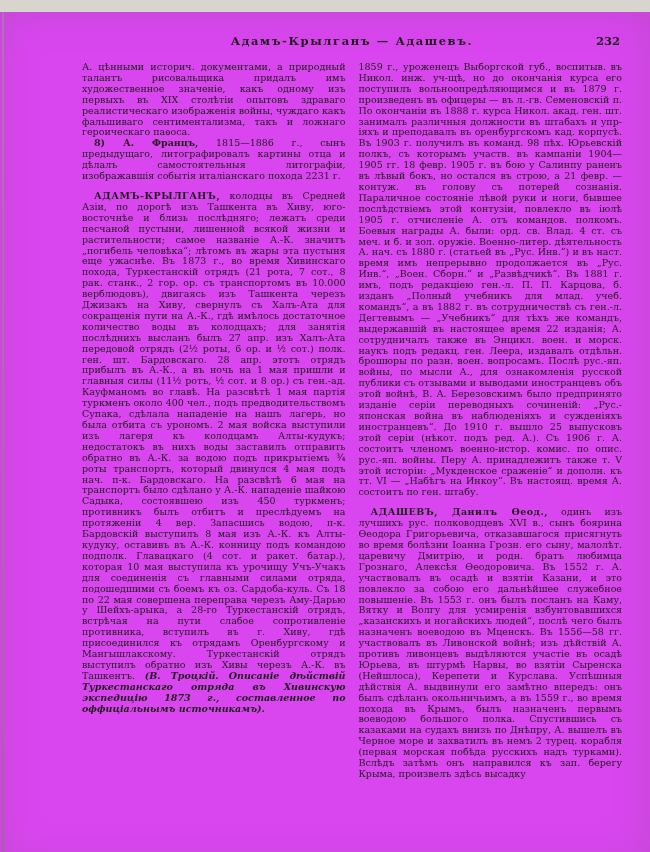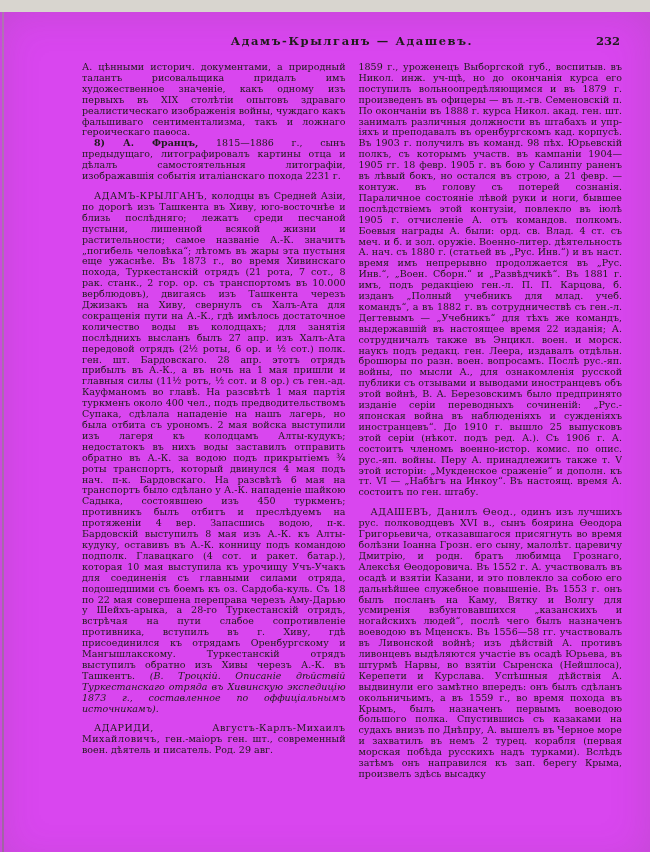--- a/index.html
+++ b/index.html
@@ -46,22 +46,22 @@
     flex:1 1 0;
     min-width:0;
     font-size:9.5px;
     line-height:10.9px;
     text-align:justify;
   }
   .col p{margin:0;text-indent:12px;}
   .col p.cont{text-indent:0;}
   .col p.entry{margin-top:9px;}
   .lead{font-weight:bold;}
-  .headword{font-weight:normal;letter-spacing:.5px;}
-  .source{font-style:italic;}
+  .headword{font-weight:bold;letter-spacing:.5px;}
+  .source{font-style:italic;font-weight:bold;}
 </style>
 </head>
 <body>
 
 <div class="page">
   <div class="scan-edge"></div>
 
   <div class="page-header">
     <div class="running-title">Адамъ-Крылганъ — Адашевъ.</div>
     <div class="page-number">232</div>
@@ -70,21 +70,20 @@
   <div class="columns">
 
     <div class="col">
       <p class="cont"><span>А. цѣнными историч. документами, а природный талантъ рисовальщика придалъ имъ художественное значеніе, какъ одному изъ первыхъ въ XIX столѣтіи опытовъ здраваго реалистическаго изображенія войны, чуждаго какъ фальшиваго сентиментализма, такъ и ложнаго героическаго паѳоса.</span></p>
 
       <p><span class="lead">8) А. Францъ,</span><span> 1815—1886 г., сынъ предыдущаго, литографировалъ картины отца и дѣлалъ самостоятельныя литографіи, изображавшія событія италіанскаго похода 2231 г.</span></p>
 
 
       <p class="entry"><span class="headword">АДАМЪ-КРЫЛГАНЪ,</span><span> колодцы въ Средней Азіи, по дорогѣ изъ Ташкента въ Хиву, юго-восточнѣе и близь послѣдняго; лежатъ среди песчаной пустыни, лишенной всякой жизни и растительности; самое названіе А.-К. значитъ „погибель человѣка“; лѣтомъ въ жары эта пустыня еще ужаснѣе. Въ 1873 г., во время Хивинскаго похода, Туркестанскій отрядъ (21 рота, 7 сот., 8 рак. станк., 2 гор. ор. съ транспортомъ въ 10.000 верблюдовъ), двигаясь изъ Ташкента черезъ Джизакъ на Хиву, свернулъ съ Халъ-Ата для сокращенія пути на А.-К., гдѣ имѣлось достаточное количество воды въ колодцахъ; для занятія послѣднихъ высланъ былъ 27 апр. изъ Халъ-Ата передовой отрядъ (2½ роты, 6 ор. и ½ сот.) полк. ген. шт. Бардовскаго. 28 апр. этотъ отрядъ прибылъ въ А.-К., а въ ночь на 1 мая пришли и главныя силы (11½ ротъ, ½ сот. и 8 ор.) съ ген.-ад. Кауфманомъ во главѣ. На разсвѣтѣ 1 мая партія туркменъ около 400 чел., подъ предводительствомъ Супака, сдѣлала нападеніе на нашъ лагерь, но была отбита съ урономъ. 2 мая войска выступили изъ лагеря къ колодцамъ Алты-кудукъ; недостатокъ въ нихъ воды заставилъ отправить обратно въ А.-К. за водою подъ прикрытіемъ ¾ роты транспортъ, который двинулся 4 мая подъ нач. п-к. Бардовскаго. На разсвѣтѣ 6 мая на транспортъ было сдѣлано у А.-К. нападеніе шайкою Садыка, состоявшею изъ 450 туркменъ; противникъ былъ отбитъ и преслѣдуемъ на протяженіи 4 вер. Запасшись водою, п-к. Бардовскій выступилъ 8 мая изъ А.-К. къ Алты-кудуку, оставивъ въ А.-К. конницу подъ командою подполк. Главацкаго (4 сот. и ракет. батар.), которая 10 мая выступила къ урочищу Учъ-Учакъ для соединенія съ главными силами отряда, подошедшими съ боемъ къ оз. Сардоба-куль. Съ 18 по 22 мая совершена переправа черезъ Аму-Дарью у Шейхъ-арыка, а 28-го Туркестанскій отрядъ, встрѣчая на пути слабое сопротивленіе противника, вступилъ въ г. Хиву, гдѣ присоединился къ отрядамъ Оренбургскому и Мангышлакскому. Туркестанскій отрядъ выступилъ обратно изъ Хивы черезъ А.-К. въ Ташкентъ. </span><span class="source">(В. Троцкій. Описаніе дѣйствій Туркестанскаго отряда въ Хивинскую экспедицію 1873 г., составленное по оффиціальнымъ источникамъ).</span></p>
 
-      <p class="entry"><span class="headword">АДАРИДИ, Августъ-Карлъ-Михаилъ Михайловичъ,</span><span> ген.-маіоръ ген. шт., современный воен. дѣятель и писатель. Род. 29 авг.</span></p>
     </div>
 
     <div class="col">
       <p class="cont"><span>1859 г., уроженецъ Выборгской губ., воспитыв. въ Никол. инж. уч-щѣ, но до окончанія курса его поступилъ вольноопредѣляющимся и въ 1879 г. произведенъ въ офицеры — въ л.-гв. Семеновскій п. По окончаніи въ 1888 г. курса Никол. акад. ген. шт. занималъ различныя должности въ штабахъ и упр-іяхъ и преподавалъ въ оренбургскомъ кад. корпусѣ. Въ 1903 г. получилъ въ команд. 98 пѣх. Юрьевскій полкъ, съ которымъ участв. въ кампаніи 1904—1905 гг. 18 февр. 1905 г. въ бою у Салинпу раненъ въ лѣвый бокъ, но остался въ строю, а 21 февр. — контуж. въ голову съ потерей сознанія. Параличное состояніе лѣвой руки и ноги, бывшее послѣдствіемъ этой контузіи, повлекло въ іюлѣ 1905 г. отчисленіе А. отъ командов. полкомъ. Боевыя награды А. были: орд. св. Влад. 4 ст. съ меч. и б. и зол. оружіе. Военно-литер. дѣятельность А. нач. съ 1880 г. (статьей въ „Рус. Инв.“) и въ наст. время имъ непрерывно продолжается въ „Рус. Инв.“, „Воен. Сборн.“ и „Развѣдчикѣ“. Въ 1881 г. имъ, подъ редакціею ген.-л. П. П. Карцова, б. изданъ „Полный учебникъ для млад. учеб. командъ“, а въ 1882 г. въ сотрудничествѣ съ ген.-л. Дегтевымъ — „Учебникъ“ для тѣхъ же командъ, выдержавшій въ настоящее время 22 изданія; А. сотрудничалъ также въ Энцикл. воен. и морск. наукъ подъ редакц. ген. Леера, издавалъ отдѣльн. брошюры по разн. воен. вопросамъ. Послѣ рус.-яп. войны, по мысли А., для ознакомленія русской публики съ отзывами и выводами иностранцевъ объ этой войнѣ, В. А. Березовскимъ было предпринято изданіе серіи переводныхъ сочиненій: „Рус.-японская война въ наблюденіяхъ и сужденіяхъ иностранцевъ“. До 1910 г. вышло 25 выпусковъ этой серіи (нѣкот. подъ ред. А.). Съ 1906 г. А. состоитъ членомъ военно-истор. комис. по опис. рус.-яп. войны. Перу А. принадлежитъ также т. V этой исторіи: „Мукденское сраженіе“ и дополн. къ тт. VI — „Набѣгъ на Инкоу“. Въ настоящ. время А. состоитъ по ген. штабу.</span></p>
 
       <p class="entry"><span class="headword">АДАШЕВЪ, Данилъ Ѳеод.,</span><span> одинъ изъ лучшихъ рус. полководцевъ XVI в., сынъ боярина Ѳеодора Григорьевича, отказавшагося присягнуть во время болѣзни Іоанна Грозн. его сыну, малолѣт. царевичу Дмитрію, и родн. братъ любимца Грознаго, Алексѣя Ѳеодоровича. Въ 1552 г. А. участвовалъ въ осадѣ и взятіи Казани, и это повлекло за собою его дальнѣйшее служебное повышеніе. Въ 1553 г. онъ былъ посланъ на Каму, Вятку и Волгу для усмиренія взбунтовавшихся „казанскихъ и ногайскихъ людей“, послѣ чего былъ назначенъ воеводою въ Мценскъ. Въ 1556—58 гг. участвовалъ въ Ливонской войнѣ; изъ дѣйствій А. противъ ливонцевъ выдѣляются участіе въ осадѣ Юрьева, въ штурмѣ Нарвы, во взятіи Сыренска (Нейшлоса), Керепети и Курслава. Успѣшныя дѣйствія А. выдвинули его замѣтно впередъ: онъ былъ сдѣланъ окольничьимъ, а въ 1559 г., во время похода въ Крымъ, былъ назначенъ первымъ воеводою большого полка. Спустившись съ казаками на судахъ внизъ по Днѣпру, А. вышелъ въ Черное море и захватилъ въ немъ 2 турец. корабля (первая морская побѣда русскихъ надъ турками). Вслѣдъ затѣмъ онъ направился къ зап. берегу Крыма, произвелъ здѣсь высадку</span></p>
     </div>
 
   </div>
 </div>

